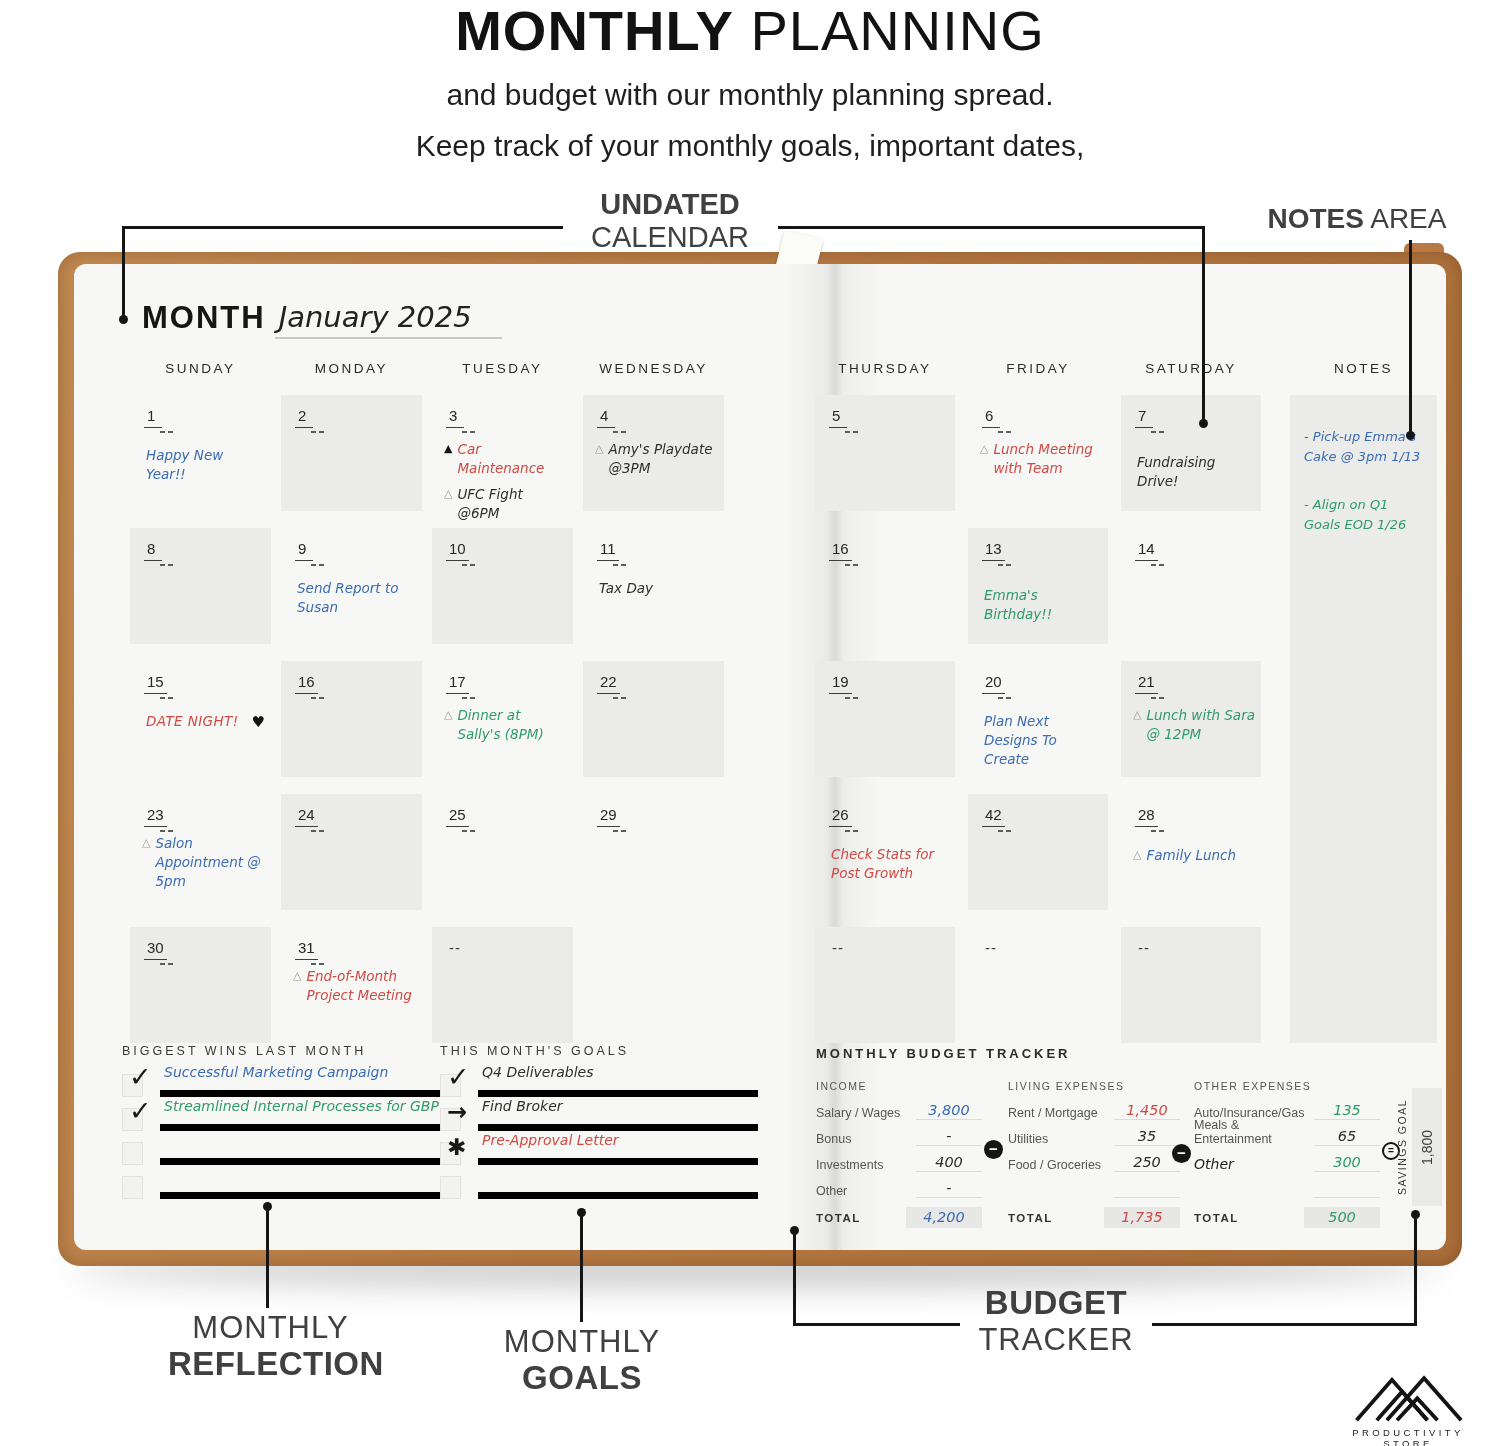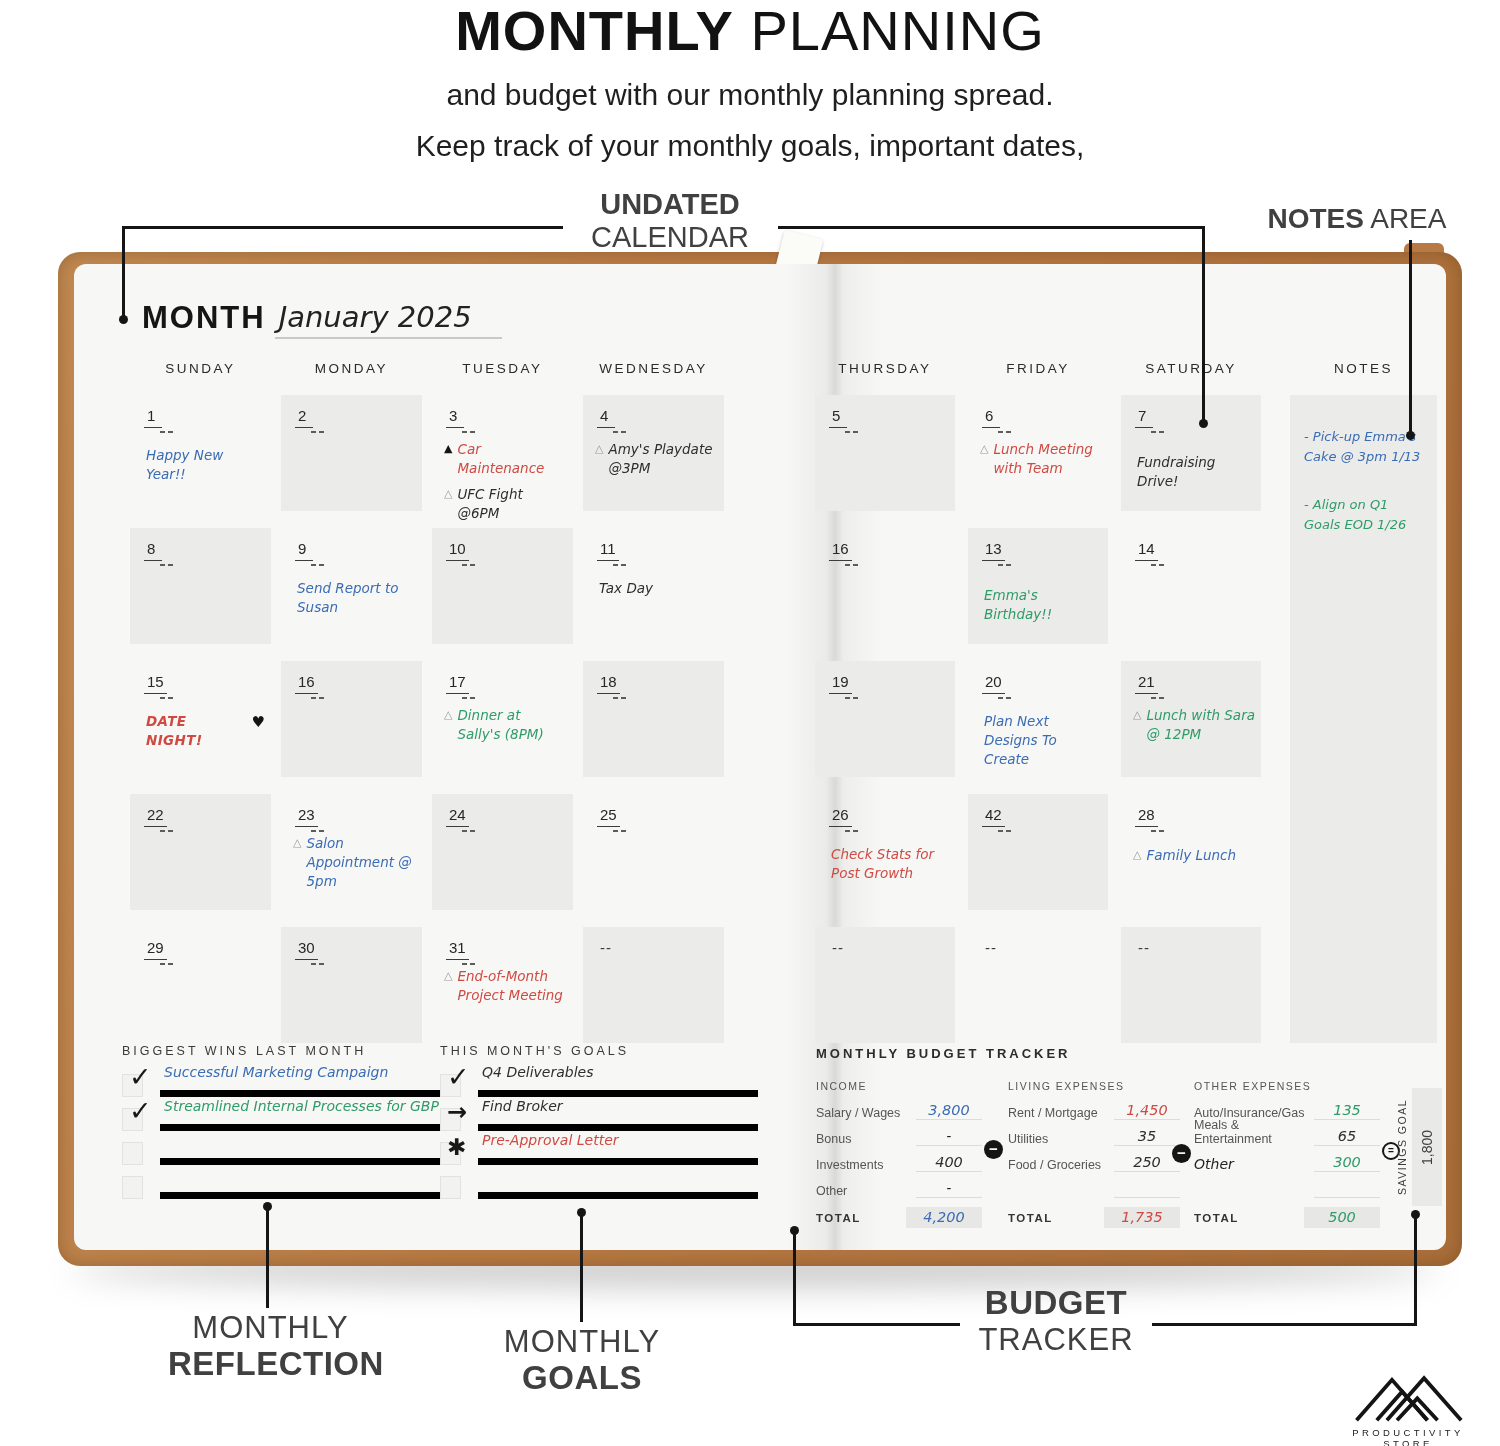--- a/index.html
+++ b/index.html
@@ -52,21 +52,21 @@
   .dnum.blank{border-bottom:none;color:#3a3a3a;letter-spacing:1px;}
   .ddash{width:13px;height:2px;margin:3px 0 0 16px;
          background:repeating-linear-gradient(90deg,#5c5c5c 0 5px,transparent 5px 8px);}
   .entry{display:flex;gap:5px;margin:7px 6px 0 12px;}
   .entry.noicon{margin-top:13px;margin-left:16px;}
   .entry.mt18{margin-top:20px;}
   .tri{font-size:11px;color:#9a9a9a;margin-top:1px;flex:none;}
   .tri.filled{color:#141414;}
   .txt{flex:1;}
   .heart{color:#141414;font-size:15px;margin-left:2px;font-style:normal;}
-  .strong{font-weight:700;letter-spacing:.4px;}
+  .strong{font-weight:400;letter-spacing:.4px;}
   .c-blue{color:#3a6cb5;}
   .c-red{color:#cf4a43;}
   .c-green{color:#2f9c68;}
   .c-black{color:#2e2e2e;}
   .notes-col{position:absolute;left:1290px;top:395px;width:147px;height:648px;background:#ebebe9;
              box-sizing:border-box;padding:32px 10px 0 14px;font-size:13px;line-height:1.55;}
   .notes-col p{margin:0 0 28px 0;}
   
   .check-sec{position:absolute;}
   #reflection{left:122px;top:1044px;width:334px;}
@@ -223,23 +223,20 @@
         <div class="date-wrap"><span class="dnum">16</span><div class="ddash"></div></div>
       </div>
       <div class="cell">
         <div class="date-wrap"><span class="dnum">17</span><div class="ddash"></div></div>
         <div class="entry hand">
             <span class="tri">△</span>
             <span class="txt c-green">Dinner at Sally's (8PM)</span>
           </div>
       </div>
       <div class="cell sh">
-        <div class="date-wrap"><span class="dnum">18</span><div class="ddash"></div></div>
-      </div>
-      <div class="cell sh">
         <div class="date-wrap"><span class="dnum">22</span><div class="ddash"></div></div>
       </div>
       <div class="cell">
         <div class="date-wrap"><span class="dnum">23</span><div class="ddash"></div></div>
         <div class="entry hand" style="margin-top:2px;">
             <span class="tri">△</span>
             <span class="txt c-blue">Salon Appointment @ 5pm</span>
           </div>
       </div>
       <div class="cell sh">

